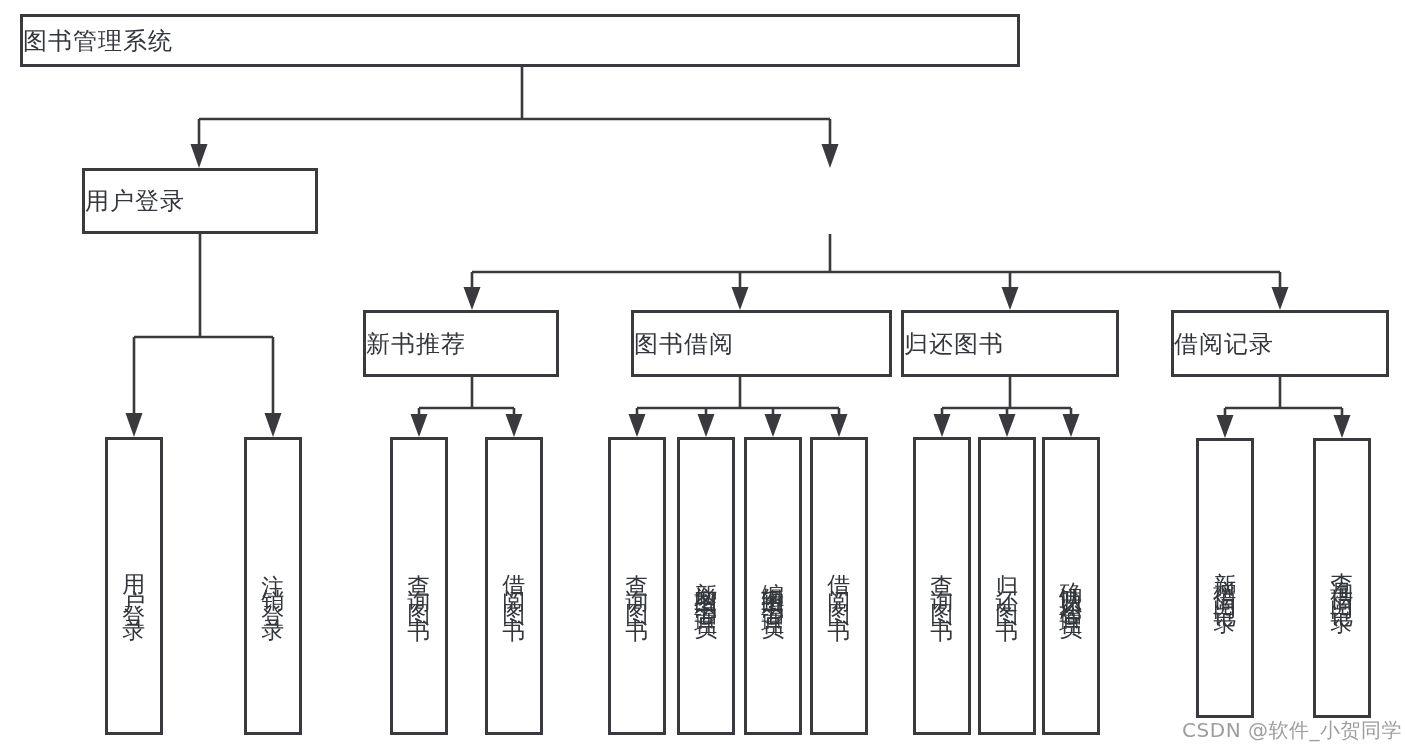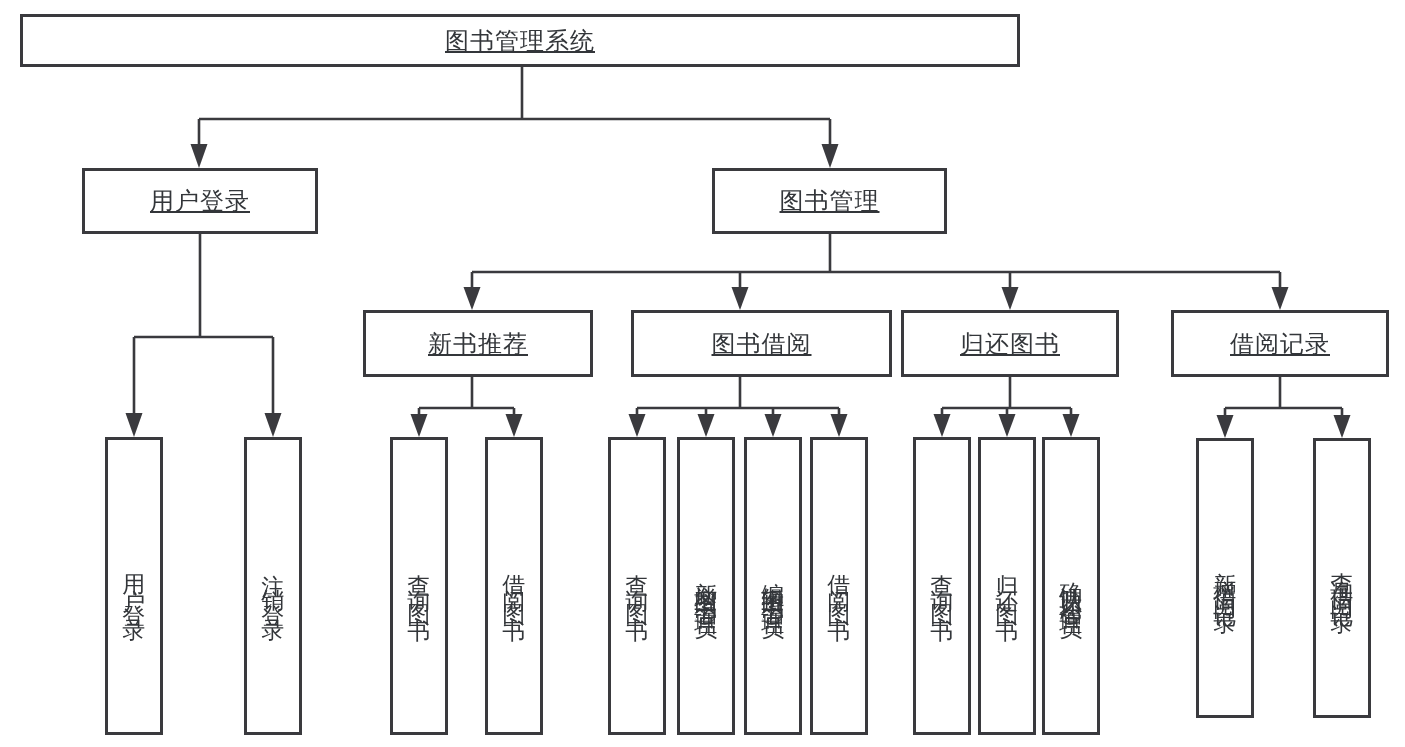--- a/index.html
+++ b/index.html
@@ -18,23 +18,23 @@
     overflow:hidden;
   }
   .wires{position:absolute;left:0;top:0;z-index:1;}
   .wires path{stroke:var(--line);stroke-width:2.6;fill:none;}
   .wires polygon{fill:var(--line);stroke:none;}
   .node{
     position:absolute;z-index:2;
     box-sizing:border-box;
     border:3px solid var(--line);
     background:var(--node-fill);
-    display:flex;align-items:center;justify-content:center;
+    display:flex;align-items:center;
     font-size:24px;color:var(--text);
-    letter-spacing:1px;white-space:nowrap;text-decoration:underline;
+    letter-spacing:1px;white-space:nowrap;
   }
   .leaf{
     position:absolute;z-index:2;
     box-sizing:border-box;
     border:3px solid var(--line);
     background:var(--node-fill);
     display:flex;align-items:center;justify-content:center;
   }
   .vtext{
     writing-mode:vertical-rl;
@@ -108,25 +108,22 @@
     </g>
   </svg>
 
   <div class="node" style="left:20px;top:14px;width:1000px;height:53px">
     <span>图书管理系统</span>
   </div>
 
   <div class="node" style="left:82px;top:168px;width:236px;height:66px">
     <span>用户登录</span>
   </div>
-  <div class="node" style="left:712px;top:168px;width:235px;height:66px">
-    <span>图书管理</span>
-  </div>
 
-  <div class="node" style="left:363px;top:310px;width:230px;height:67px">
+  <div class="node" style="left:363px;top:310px;width:196px;height:67px">
     <span>新书推荐</span>
   </div>
   <div class="node" style="left:631px;top:310px;width:261px;height:67px">
     <span>图书借阅</span>
   </div>
   <div class="node" style="left:901px;top:310px;width:218px;height:67px">
     <span>归还图书</span>
   </div>
   <div class="node" style="left:1171px;top:310px;width:218px;height:67px">
     <span>借阅记录</span>
@@ -169,14 +166,15 @@
     <span class="vtext vt9">确认归还（管理员）</span>
   </div>
 
   <div class="leaf" style="left:1196px;top:438px;width:58px;height:280px">
     <span class="vtext vt6">新增借阅记录</span>
   </div>
   <div class="leaf" style="left:1313px;top:438px;width:58px;height:280px">
     <span class="vtext vt6">查询借阅记录</span>
   </div>
 
+  <div class="watermark">CSDN @软件_小贺同学</div>
 
 </div>
 
 </body></html>

